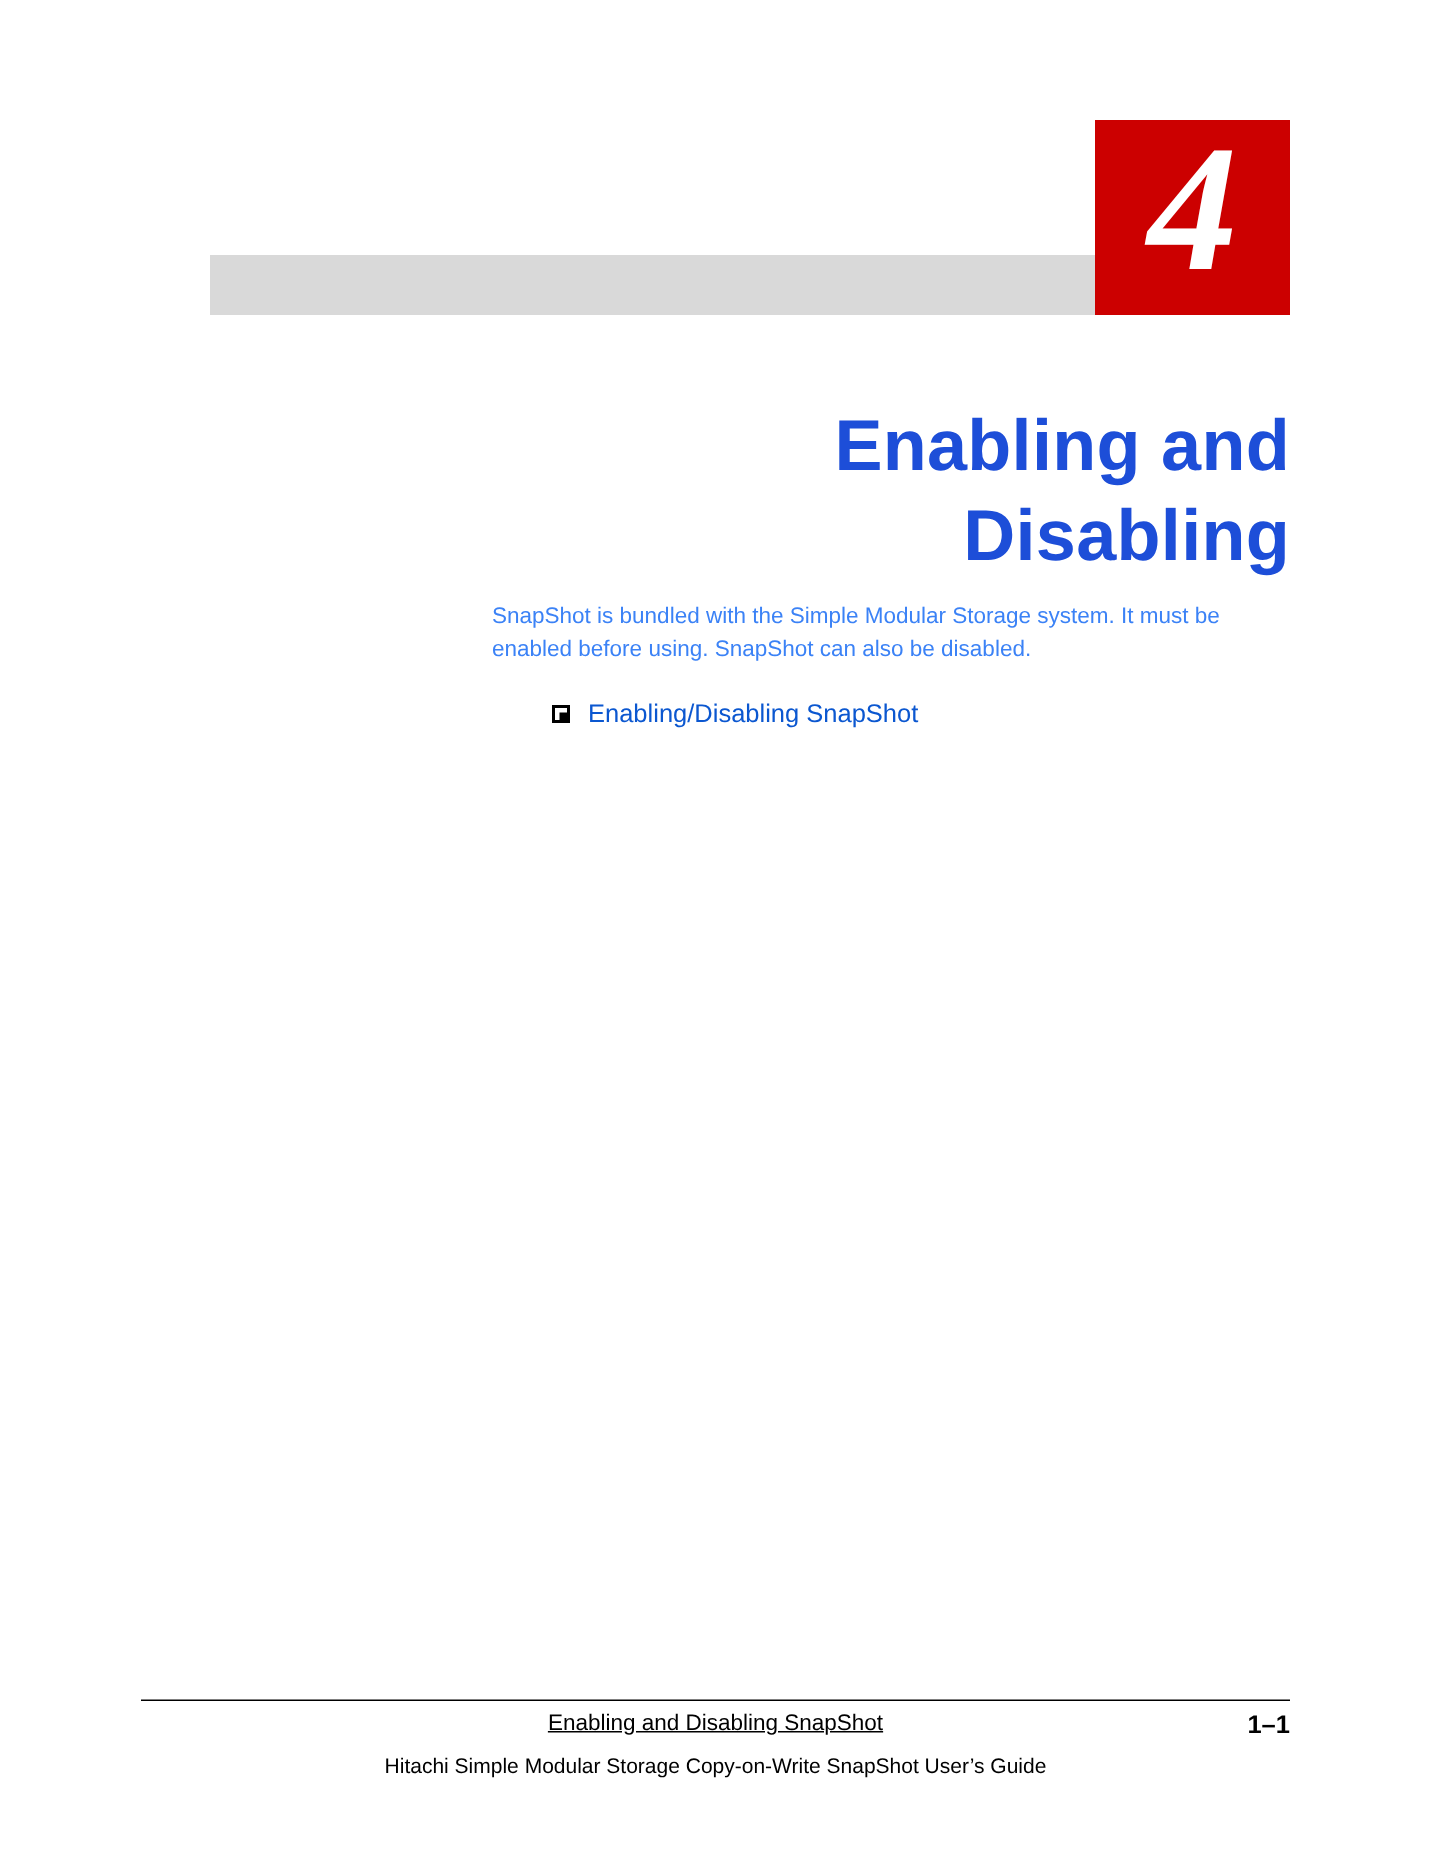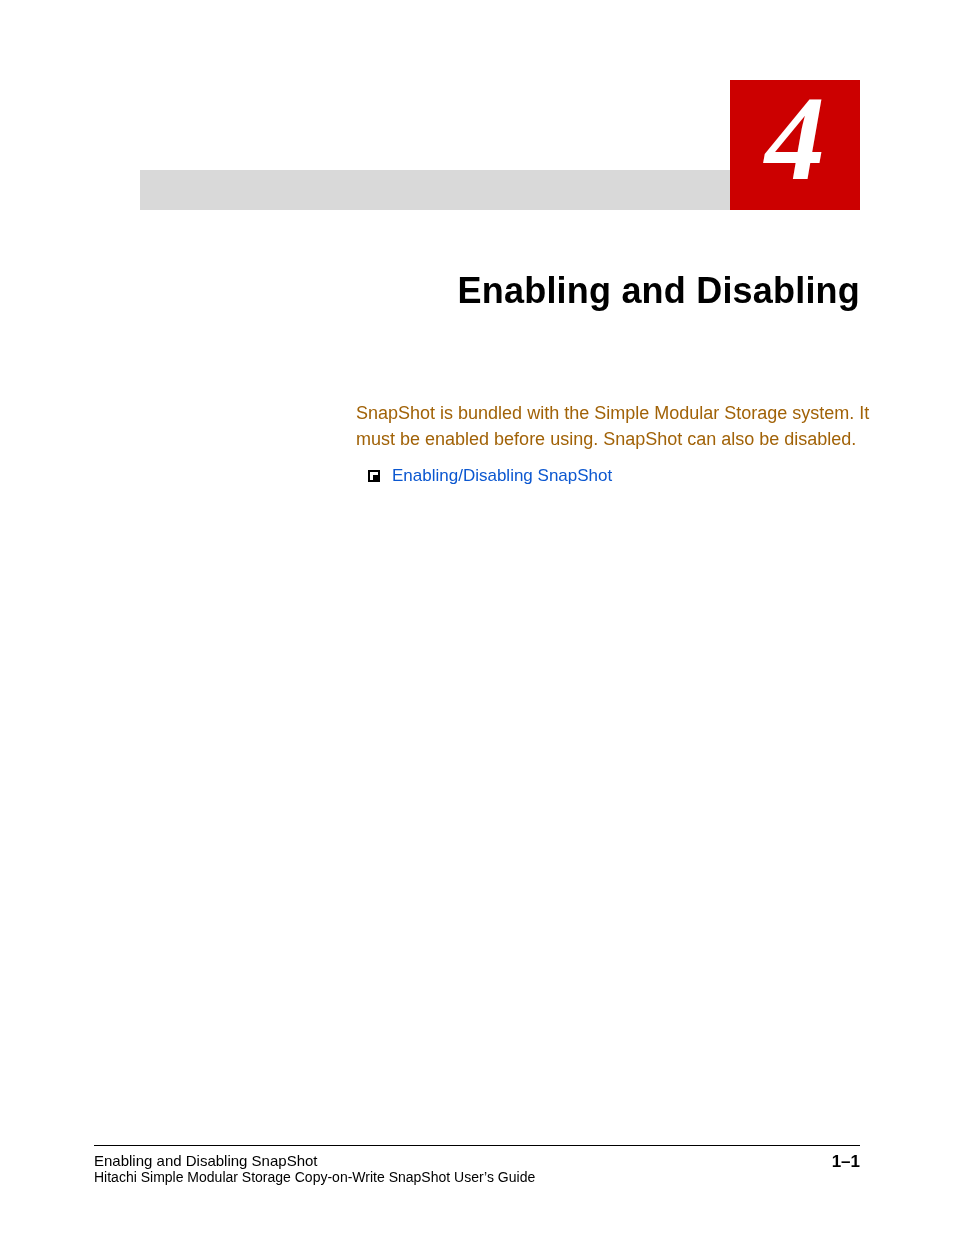--- a/index.html
+++ b/index.html
@@ -4,36 +4,36 @@
   <style>
     * { margin: 0; padding: 0; box-sizing: border-box; }
     html, body { width: 954px; height: 1235px; background: #ffffff; font-family: Verdana, Geneva, sans-serif; color: #000; }
     .page { position: relative; width: 954px; height: 1235px; }
 
     .header-band { position: absolute; top: 170px; left: 140px; width: 720px; height: 40px; display: flex; }
     .header-gray { flex: 1; background: #d9d9d9; height: 40px; }
     .chapter-box { position: absolute; top: 80px; right: 94px; width: 130px; height: 130px; background: #cc0000; display: flex; align-items: center; justify-content: center; }
     .chapter-box .num { font-family: Georgia, 'Times New Roman', serif; font-style: italic; font-weight: bold; font-size: 120px; color: #ffffff; line-height: 1; transform: translateY(-6px); }
 
-    .title { position: absolute; top: 268px; left: 330px; width: 530px; text-align: right; font-weight: bold; font-size: 36px; line-height: 1.25; color: #000000; letter-spacing: 0.2px; }
+    .title { position: absolute; top: 268px; left: 330px; width: 530px; text-align: right; font-weight: bold; font-size: 48px; line-height: 1.25; color: #1d4ed8; letter-spacing: 0.2px; }
 
-    .intro { position: absolute; top: 400px; left: 356px; width: 524px; font-size: 18px; line-height: 1.45; color: #a16207; }
+    .intro { position: absolute; top: 400px; left: 328px; width: 524px; font-size: 15px; line-height: 1.45; color: #3b82f6; }
 
     .toc { position: absolute; top: 466px; left: 336px; width: 524px; }
     .toc-item { display: flex; align-items: center; gap: 12px; padding-left: 32px; }
     .bullet-box { width: 12px; height: 12px; border: 2px solid #000; position: relative; flex: 0 0 auto; }
     .bullet-box::after { content: ''; position: absolute; right: -2px; bottom: -2px; width: 7px; height: 7px; background: #000; }
     .toc-link { font-size: 17px; color: #0b57d0; text-decoration: none; }
 
     .footer { position: absolute; left: 94px; right: 94px; bottom: 50px; }
     .footer-rule { border: 0; border-top: 1.5px solid #000; margin-bottom: 6px; }
-    .footer-line1 { display: flex; position: relative; font-size: 15px; }
+    .footer-line1 { display: flex; justify-content: center; position: relative; font-size: 15px; text-decoration: underline; }
     .footer-line1 .center { }
     .footer-line1 .pgnum { position: absolute; right: 0; font-weight: bold; font-size: 17px; }
-    .footer-line2 { text-align: left; font-size: 14px; margin-top: 0; }
+    .footer-line2 { text-align: center; font-size: 14px; margin-top: 12px; }
   </style>
 </head>
 <body>
 
 <div class="page">
 
   <div class="header-band">
     <div class="header-gray"></div>
   </div>
   <div class="chapter-box">

